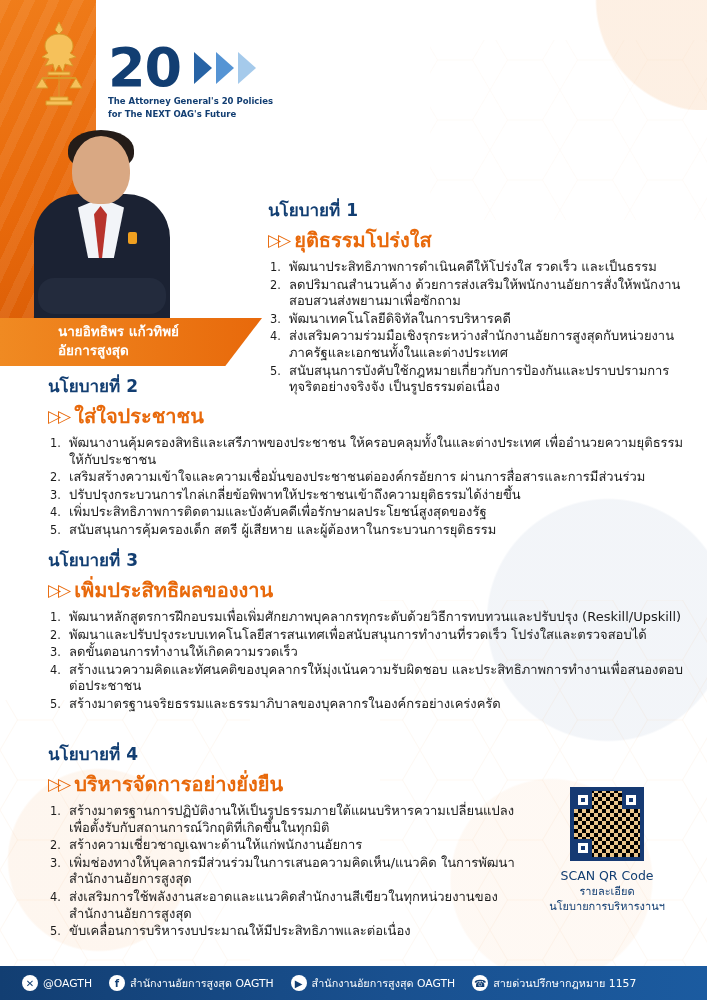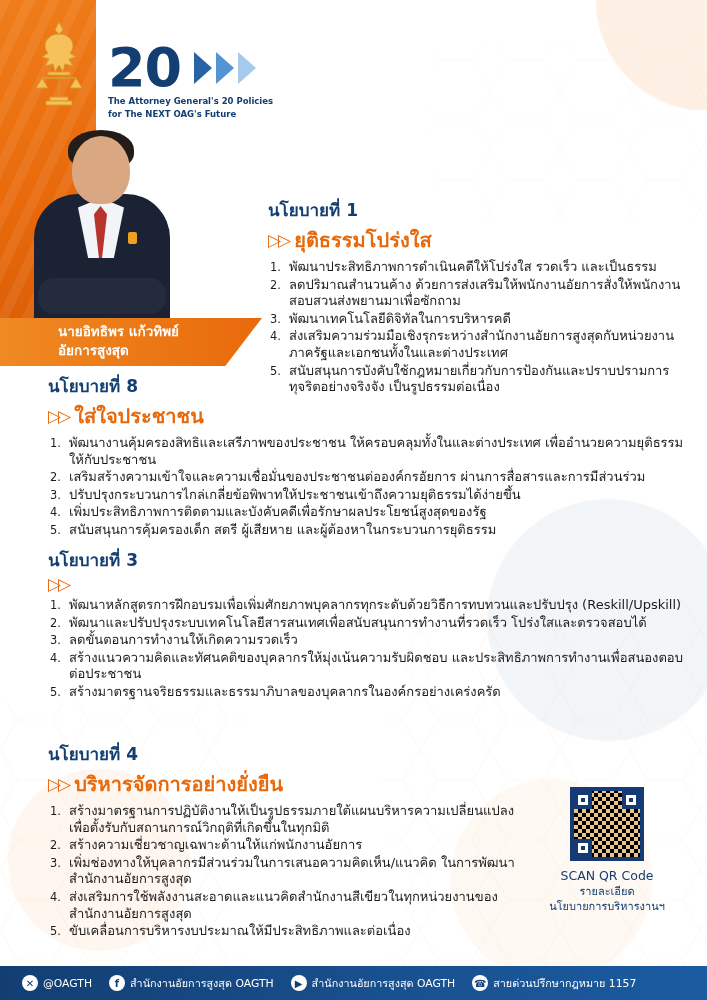--- a/index.html
+++ b/index.html
@@ -250,38 +250,39 @@
     <ol class="items">
       <li>พัฒนาประสิทธิภาพการดำเนินคดีให้โปร่งใส รวดเร็ว และเป็นธรรม</li>
       <li>ลดปริมาณสำนวนค้าง ด้วยการส่งเสริมให้พนักงานอัยการสั่งให้พนักงานสอบสวนส่งพยานมาเพื่อซักถาม</li>
       <li>พัฒนาเทคโนโลยีดิจิทัลในการบริหารคดี</li>
       <li>ส่งเสริมความร่วมมือเชิงรุกระหว่างสำนักงานอัยการสูงสุดกับหน่วยงานภาครัฐและเอกชนทั้งในและต่างประเทศ</li>
       <li>สนับสนุนการบังคับใช้กฎหมายเกี่ยวกับการป้องกันและปราบปรามการทุจริตอย่างจริงจัง เป็นรูปธรรมต่อเนื่อง</li>
     </ol>
   </div>
 
   <div class="sec" style="left:48px; top:372px; width:640px;">
-    <div class="pnum">นโยบายที่ 8</div>
+    <div class="pnum">นโยบายที่ 2</div>
     <div class="ptitle-row">
       <span class="arrows">▷▷</span>
       <span class="ptitle">ใส่ใจประชาชน</span>
     </div>
     <ol class="items">
       <li>พัฒนางานคุ้มครองสิทธิและเสรีภาพของประชาชน ให้ครอบคลุมทั้งในและต่างประเทศ เพื่ออำนวยความยุติธรรมให้กับประชาชน</li>
       <li>เสริมสร้างความเข้าใจและความเชื่อมั่นของประชาชนต่อองค์กรอัยการ ผ่านการสื่อสารและการมีส่วนร่วม</li>
       <li>ปรับปรุงกระบวนการไกล่เกลี่ยข้อพิพาทให้ประชาชนเข้าถึงความยุติธรรมได้ง่ายขึ้น</li>
       <li>เพิ่มประสิทธิภาพการติดตามและบังคับคดีเพื่อรักษาผลประโยชน์สูงสุดของรัฐ</li>
       <li>สนับสนุนการคุ้มครองเด็ก สตรี ผู้เสียหาย และผู้ต้องหาในกระบวนการยุติธรรม</li>
     </ol>
   </div>
 
   <div class="sec" style="left:48px; top:546px; width:645px;">
     <div class="pnum">นโยบายที่ 3</div>
     <div class="ptitle-row">
       <span class="arrows">▷▷</span>
+      <span class="ptitle">เพิ่มประสิทธิผลของงาน</span>
     </div>
     <ol class="items">
       <li>พัฒนาหลักสูตรการฝึกอบรมเพื่อเพิ่มศักยภาพบุคลากรทุกระดับด้วยวิธีการทบทวนและปรับปรุง (Reskill/Upskill)</li>
       <li>พัฒนาและปรับปรุงระบบเทคโนโลยีสารสนเทศเพื่อสนับสนุนการทำงานที่รวดเร็ว โปร่งใสและตรวจสอบได้</li>
       <li>ลดขั้นตอนการทำงานให้เกิดความรวดเร็ว</li>
       <li>สร้างแนวความคิดและทัศนคติของบุคลากรให้มุ่งเน้นความรับผิดชอบ และประสิทธิภาพการทำงานเพื่อสนองตอบต่อประชาชน</li>
       <li>สร้างมาตรฐานจริยธรรมและธรรมาภิบาลของบุคลากรในองค์กรอย่างเคร่งครัด</li>
     </ol>
   </div>
 

